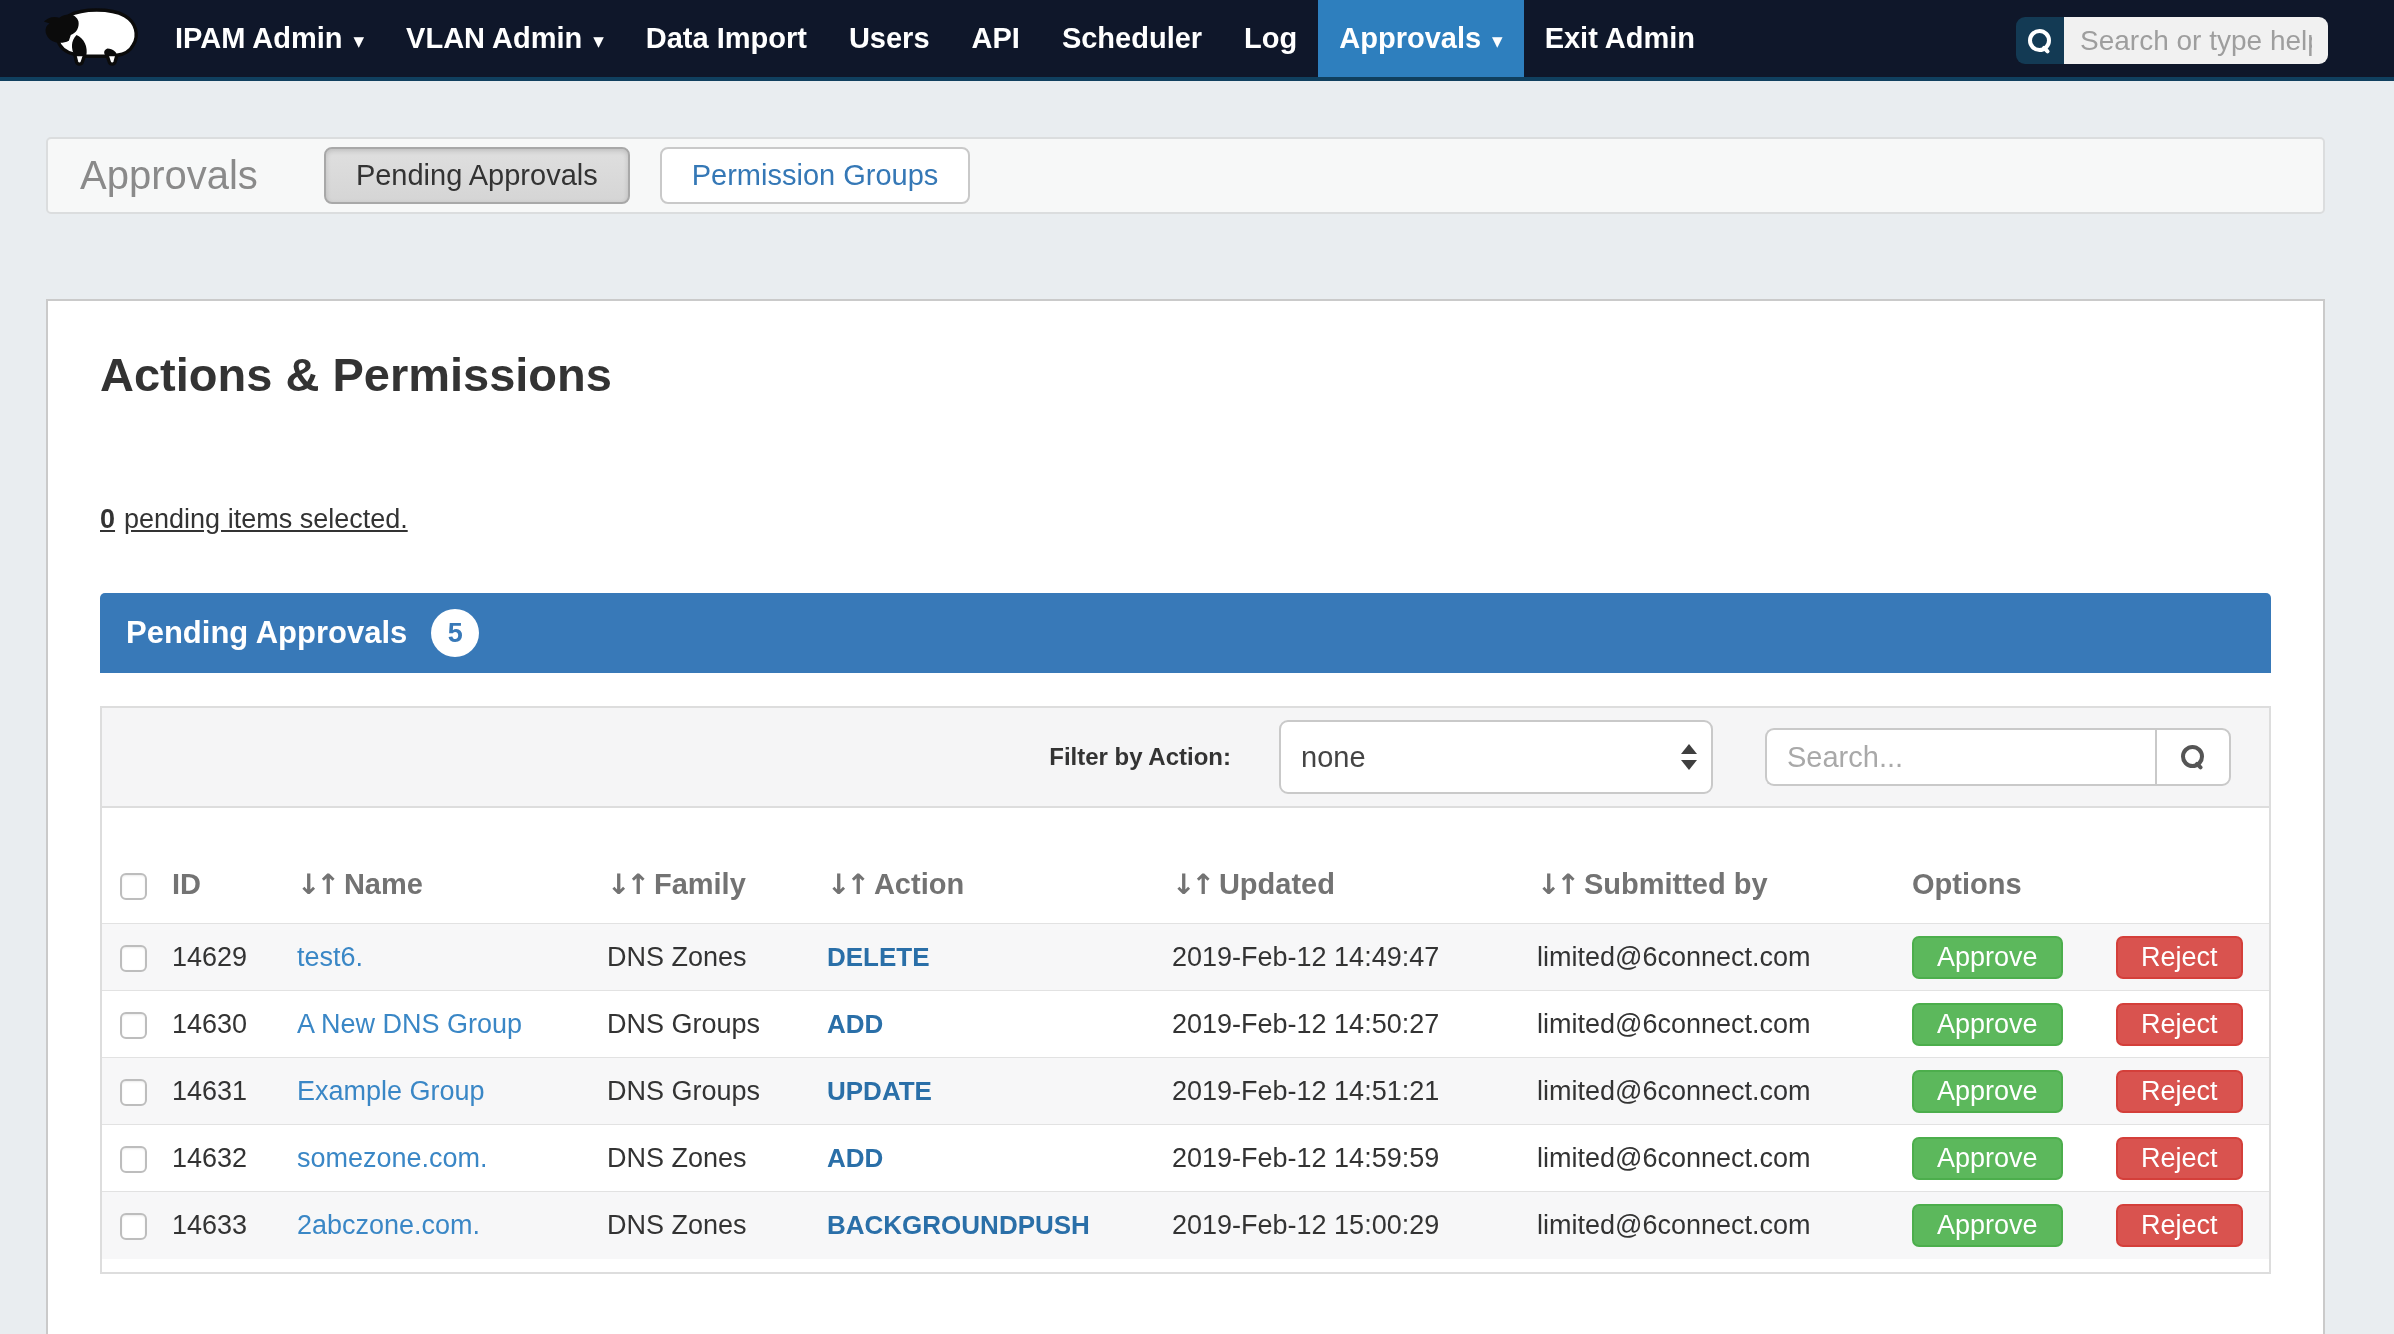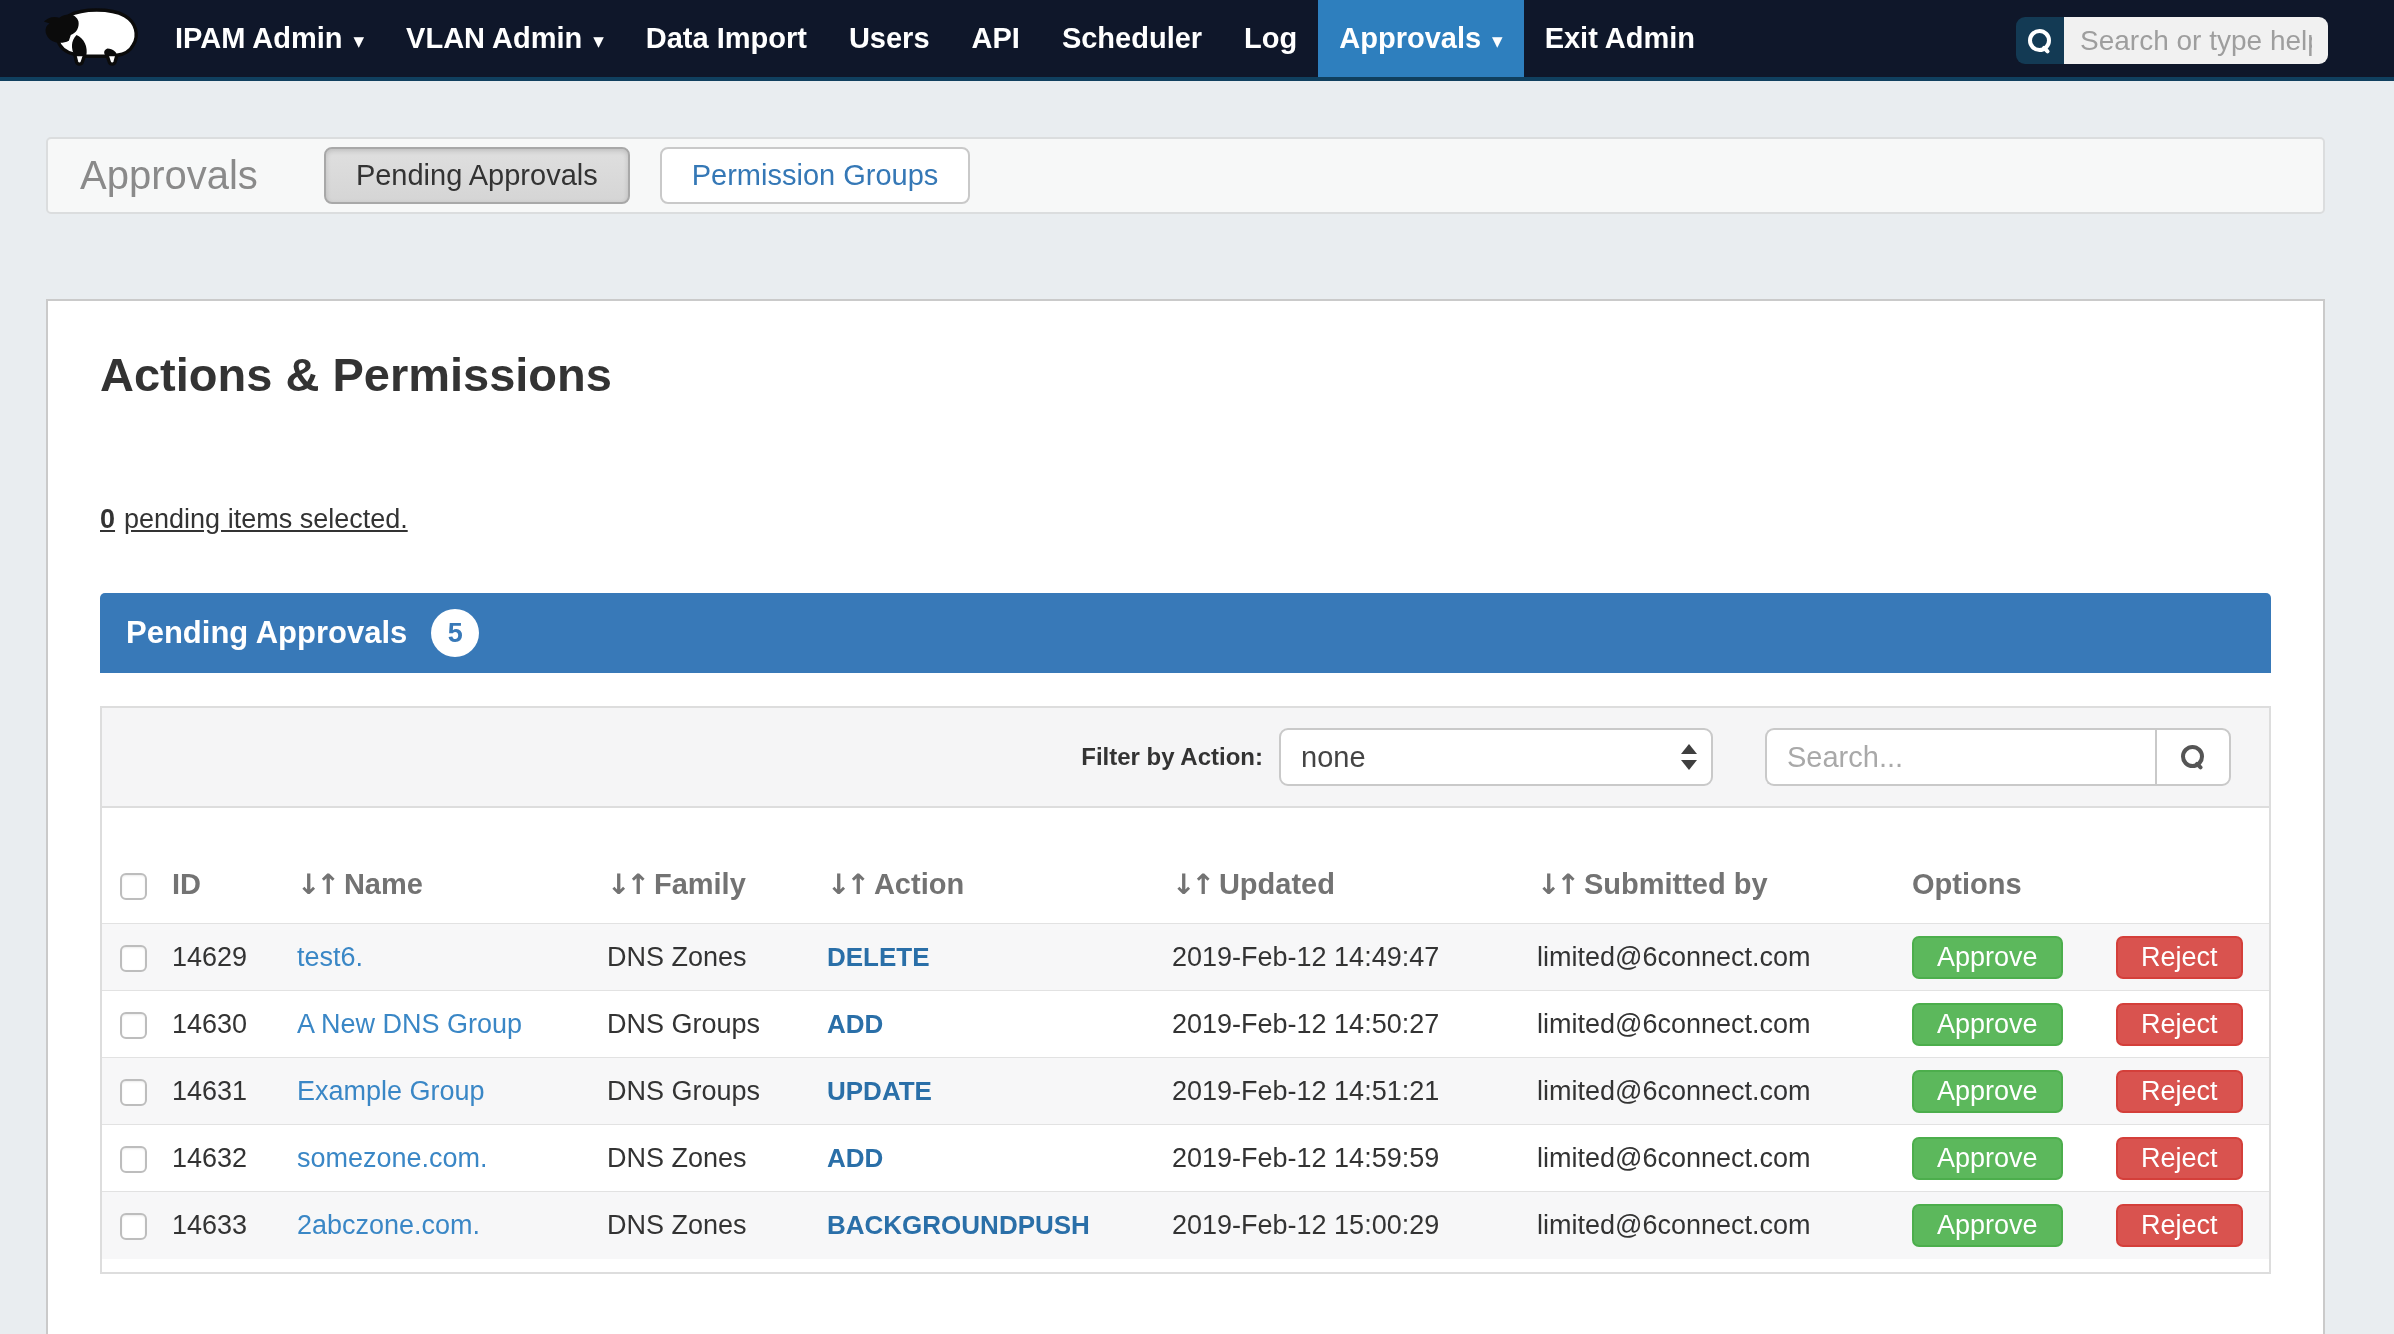--- a/index.html
+++ b/index.html
@@ -101,24 +101,24 @@
   }
 
   .table-box { margin-top:33px; border:2px solid #DDDDDD; }
   .toolbar {
     height:100px; background:#F5F5F6; border-bottom:2px solid #DDDDDD;
     display:flex; align-items:center; justify-content:flex-end;
     padding-right:38px;
   }
   .toolbar-label { font-weight:bold; font-size:24px; margin-right:16px; }
   .select {
-    width:434px; height:58px; background:#fff;
+    width:434px; height:74px; background:#fff;
     border:2px solid #C9C9C9; border-radius:9px;
     display:flex; align-items:center; justify-content:space-between;
-    padding:0 14px 0 20px; font-size:29px; color:#444; cursor:pointer;
+    padding:0 14px 0 20px; font-size:29px; color:#444; cursor:pointer;margin-left:32px;
   }
   .spinner { display:flex; flex-direction:column; gap:6px; }
   .spinner .up   { width:0; height:0; border-left:8px solid transparent; border-right:8px solid transparent; border-bottom:10px solid #3F3F3F; }
   .spinner .down { width:0; height:0; border-left:8px solid transparent; border-right:8px solid transparent; border-top:10px solid #3F3F3F; }
 
   .search-group { display:flex; margin-left:52px; height:58px; }
   .search-group input {
     width:390px; border:2px solid #C9C9C9; border-right:none;
     border-radius:9px 0 0 9px; padding:0 20px; font-size:29px; color:#333;
     background:#fff; outline:none; font-family:"Liberation Sans", sans-serif;

